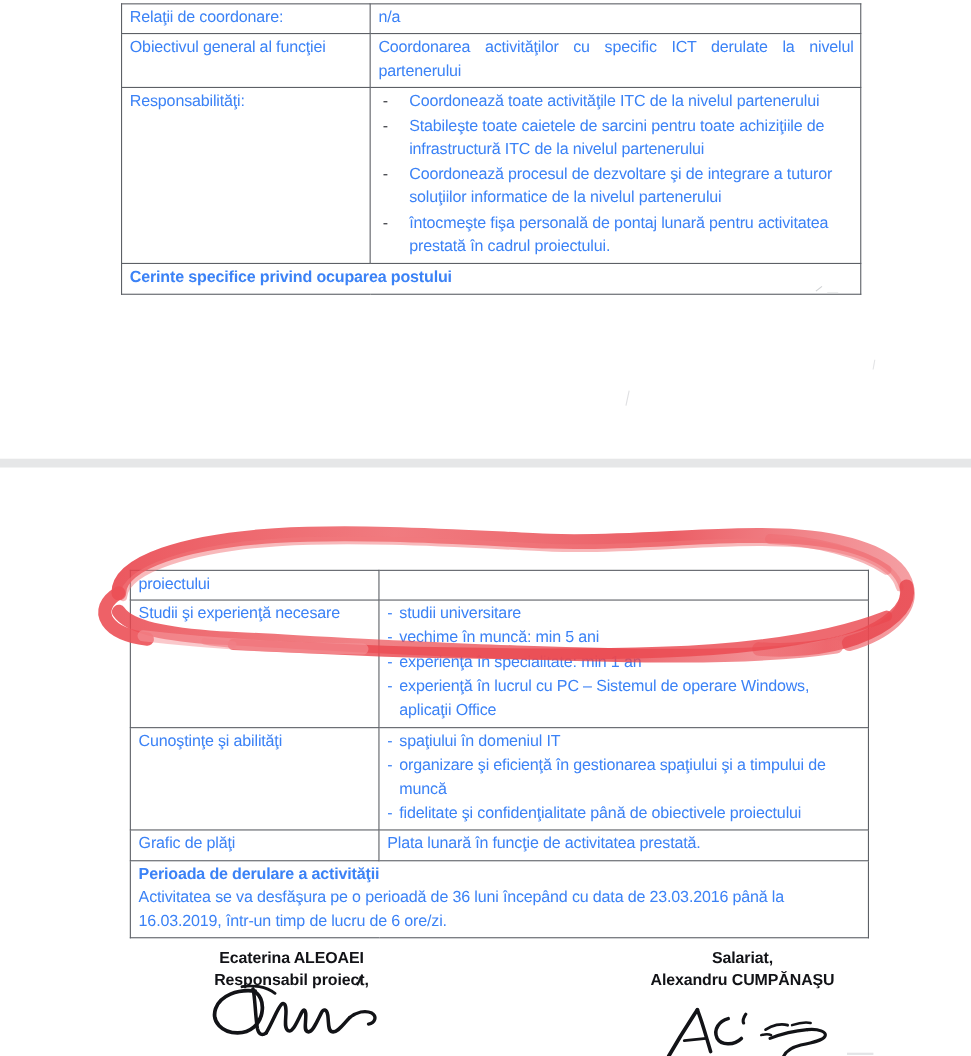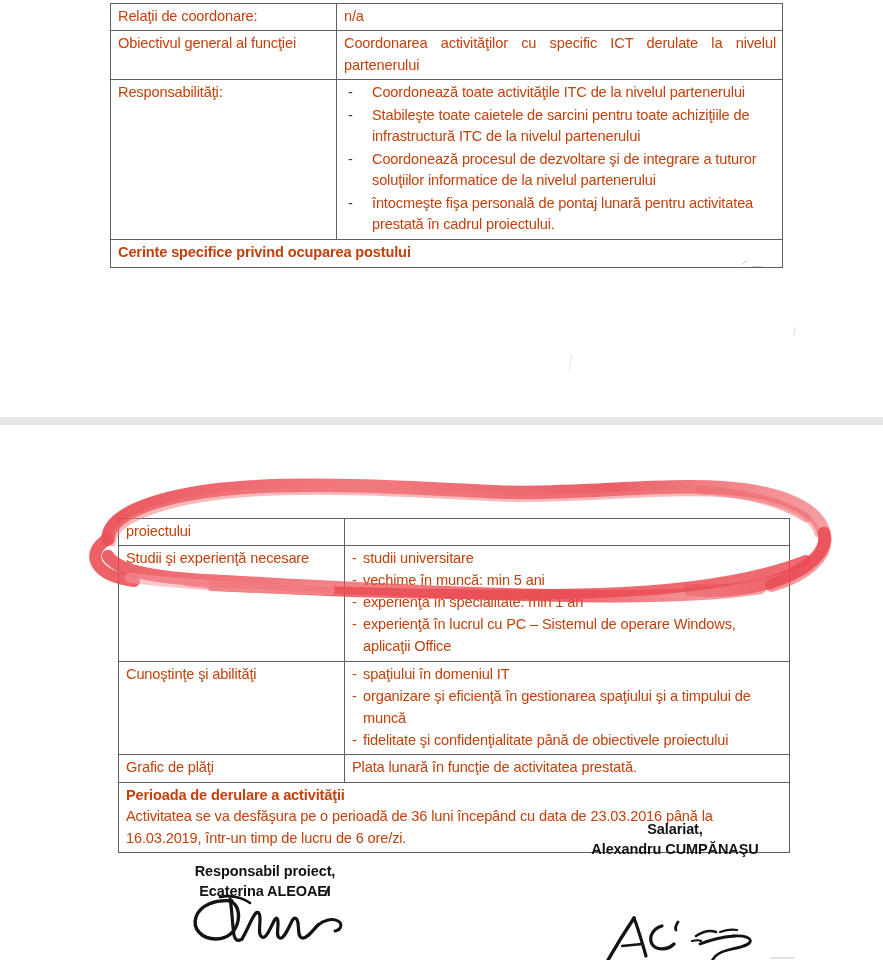--- a/index.html
+++ b/index.html
@@ -32,21 +32,21 @@
     table-layout: fixed;
     background: transparent;
   }
   .doc-table td {
     border: 1px solid #5d6066;
     vertical-align: top;
     padding: 2px 6px 3px 7px;
     font-size: 14.6px;
     line-height: 1.47;
     letter-spacing: -0.15px;
-    color: #c2410c;
+    color: #3b82f6;
     margin-left: 44px;
   }
   .doc-table td.col-label { width: 212px; }
   .doc-table td.bold-row { font-weight: bold; }
   .doc-table td.justify { text-align: justify; text-align-last: left; }
 
   .bullet-list {
     margin: 0;
     padding: 0;
     list-style: none;
@@ -238,43 +238,43 @@
     <path d="M212,586 C200,585 192,584 186,583" fill="none" stroke="#ee6169" stroke-width="6" stroke-linecap="round" opacity="0.7"></path>
 
     <path d="M108,539 C96,546 92,556 98,565 C104,574 118,579 134,581" fill="none" stroke="#ec5057" stroke-width="12" stroke-linecap="round" opacity="0.9"></path>
 
     <path d="M130,578 C190,585 260,589 330,590" fill="none" stroke="#f59ba0" stroke-width="10" stroke-linecap="round" opacity="0.55"></path>
 
     <path d="M700,490 C742,492 782,502 806,518" fill="none" stroke="#ef696f" stroke-width="9" stroke-linecap="round" opacity="0.5"></path>
   </svg>
 
   <div class="sig-block" style="left:150px; top:862px; width:230px;">
+    <div>Ecaterina ALEOAEI</div>
     <div>Responsabil proiect,</div>
-    <div>Ecaterina ALEOAEI</div>
   </div>
 
   <svg class="sig-ink" style="left:186px; top:895px;" width="170" height="58" viewBox="0 0 170 58" xmlns="http://www.w3.org/2000/svg">
     <g fill="none" stroke="#121317" stroke-linecap="round" stroke-linejoin="round">
       <path d="M46,6 C30,4 14,10 10,22 C6,34 16,44 30,44 C42,44 50,36 52,26
                C54,16 50,8 44,6" stroke-width="3.4"></path>
       <path d="M44,4 C46,12 46,28 48,40 C49,45 52,47 56,44" stroke-width="3.2"></path>
       <path d="M56,44 C62,34 66,22 70,18 C72,16 74,18 74,24 C74,32 72,40 76,42
                C80,44 84,34 88,26 C90,22 92,22 92,28 C92,36 90,42 94,43
                C98,44 102,34 106,26 C108,22 111,22 112,28 C113,36 112,42 116,43
                C121,44 126,36 132,30" stroke-width="3.2"></path>
       <path d="M132,30 C138,25 146,23 152,26 C157,29 155,35 149,36" stroke-width="3"></path>
       <path d="M34,2 C44,0 56,2 64,8" stroke-width="2.6"></path>
     </g>
   </svg>
 
   <svg class="sig-ink" style="left:322px; top:884px;" width="14" height="14" viewBox="0 0 14 14" xmlns="http://www.w3.org/2000/svg">
     <path d="M3,11 L7,3" fill="none" stroke="#16171b" stroke-width="2" stroke-linecap="round"></path>
   </svg>
 
-  <div class="sig-block" style="left:530px; top:820px; width:290px;">
+  <div class="sig-block" style="left:530px; top:862px; width:290px;">
     <div>Salariat,</div>
     <div>Alexandru CUMPĂNAŞU</div>
   </div>
 
   <svg class="sig-ink" style="left:600px; top:912px;" width="170" height="50" viewBox="0 0 170 50" xmlns="http://www.w3.org/2000/svg">
     <g fill="none" stroke="#121317" stroke-linecap="round" stroke-linejoin="round">
       <path d="M8,48 C16,34 26,18 34,6" stroke-width="3.4"></path>
       <path d="M34,6 C38,16 42,30 46,44" stroke-width="3.2"></path>
       <path d="M22,34 L42,32" stroke-width="2.4"></path>
       <path d="M62,14 C54,16 48,24 52,32 C56,39 68,38 74,32" stroke-width="3.2"></path>

